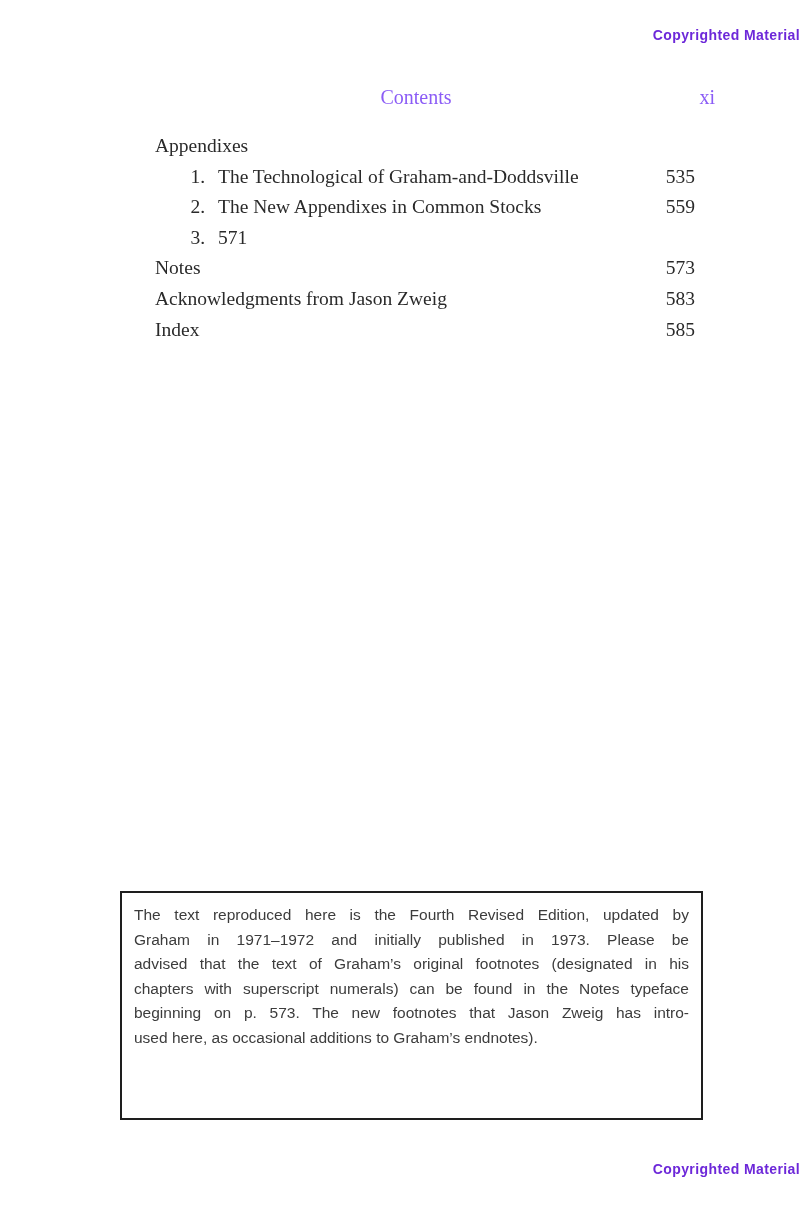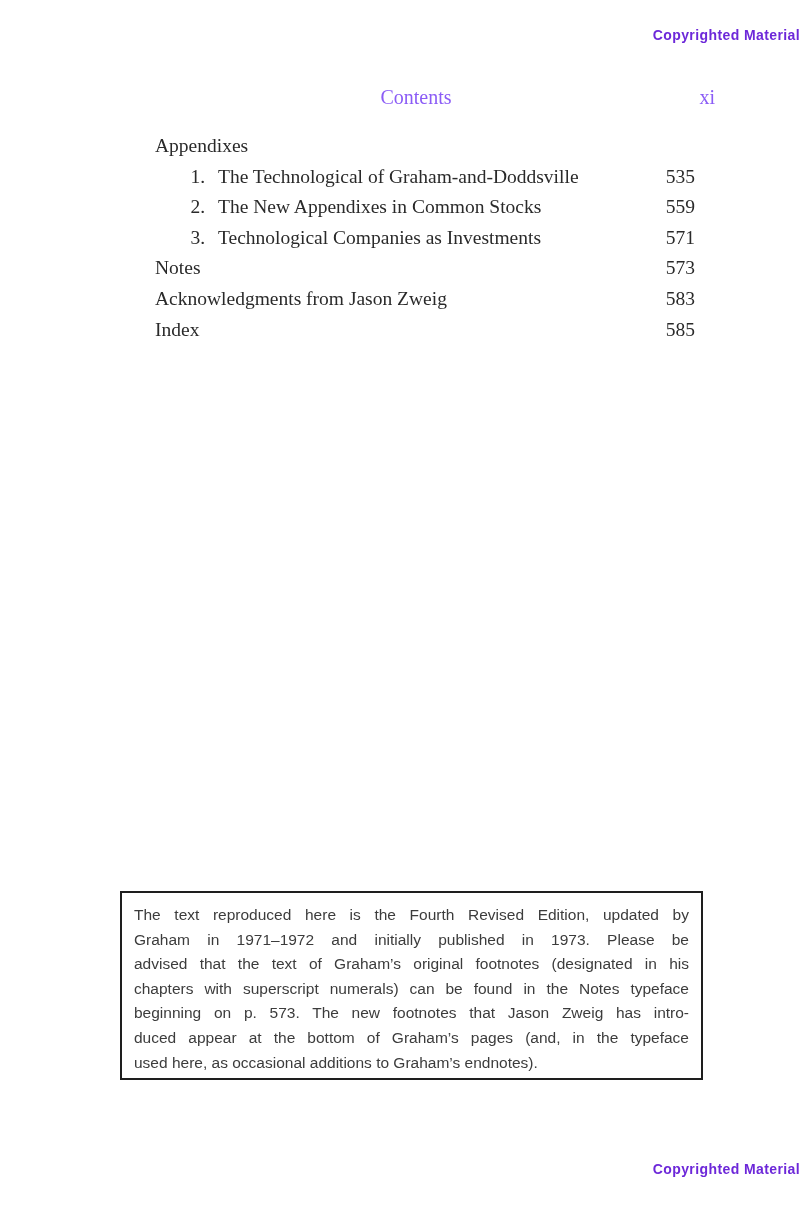--- a/index.html
+++ b/index.html
@@ -83,21 +83,21 @@
   .toc-page {
     flex: 0 0 auto;
     text-align: right;
   }
 
   .note-box {
     position: absolute;
     left: 120px;
     top: 891px;
     width: 583px;
-    height: 189px;
+    height: 229px;
     box-sizing: border-box;
     border: 2px solid #1e1e1e;
     padding: 10px 12px 9px 12px;
     font-family: "Liberation Sans", sans-serif;
     font-size: 15.5px;
     line-height: 24.6px;
     color: #3c3c3c;
   }
   .note-line {
     text-align: justify;
@@ -137,21 +137,20 @@
     <div class="toc-row">
       <span class="toc-num">2.</span>
       <span class="toc-gap"></span>
       <span class="toc-label">The New Appendixes in Common Stocks</span>
       <span class="toc-page">559</span>
     </div>
 
     <div class="toc-row">
       <span class="toc-num">3.</span>
       <span class="toc-gap"></span>
-      <span class="toc-label">Technological Companies as Investments</span>
       <span class="toc-page">571</span>
     </div>
 
     <div class="toc-row">
       <span class="toc-label">Notes</span>
       <span class="toc-page">573</span>
     </div>
 
     <div class="toc-row">
       <span class="toc-label">Acknowledgments from Jason Zweig</span>
@@ -164,19 +163,18 @@
     </div>
 
   </div>
 
   <div class="note-box">
     <div class="note-line">The text reproduced here is the Fourth Revised Edition, updated by</div>
     <div class="note-line">Graham in 1971–1972 and initially published in 1973. Please be</div>
     <div class="note-line">advised that the text of Graham’s original footnotes (designated in his</div>
     <div class="note-line">chapters with superscript numerals) can be found in the Notes typeface</div>
     <div class="note-line">beginning on p. 573. The new footnotes that Jason Zweig has intro-</div>
-    <div class="note-line">duced appear at the bottom of Graham’s pages (and, in the typeface</div>
     <div class="note-line last">used here, as occasional additions to Graham’s endnotes).</div>
   </div>
 
   <div class="copyright bottom">Copyrighted Material</div>
 
 </div>
 
 </body></html>

